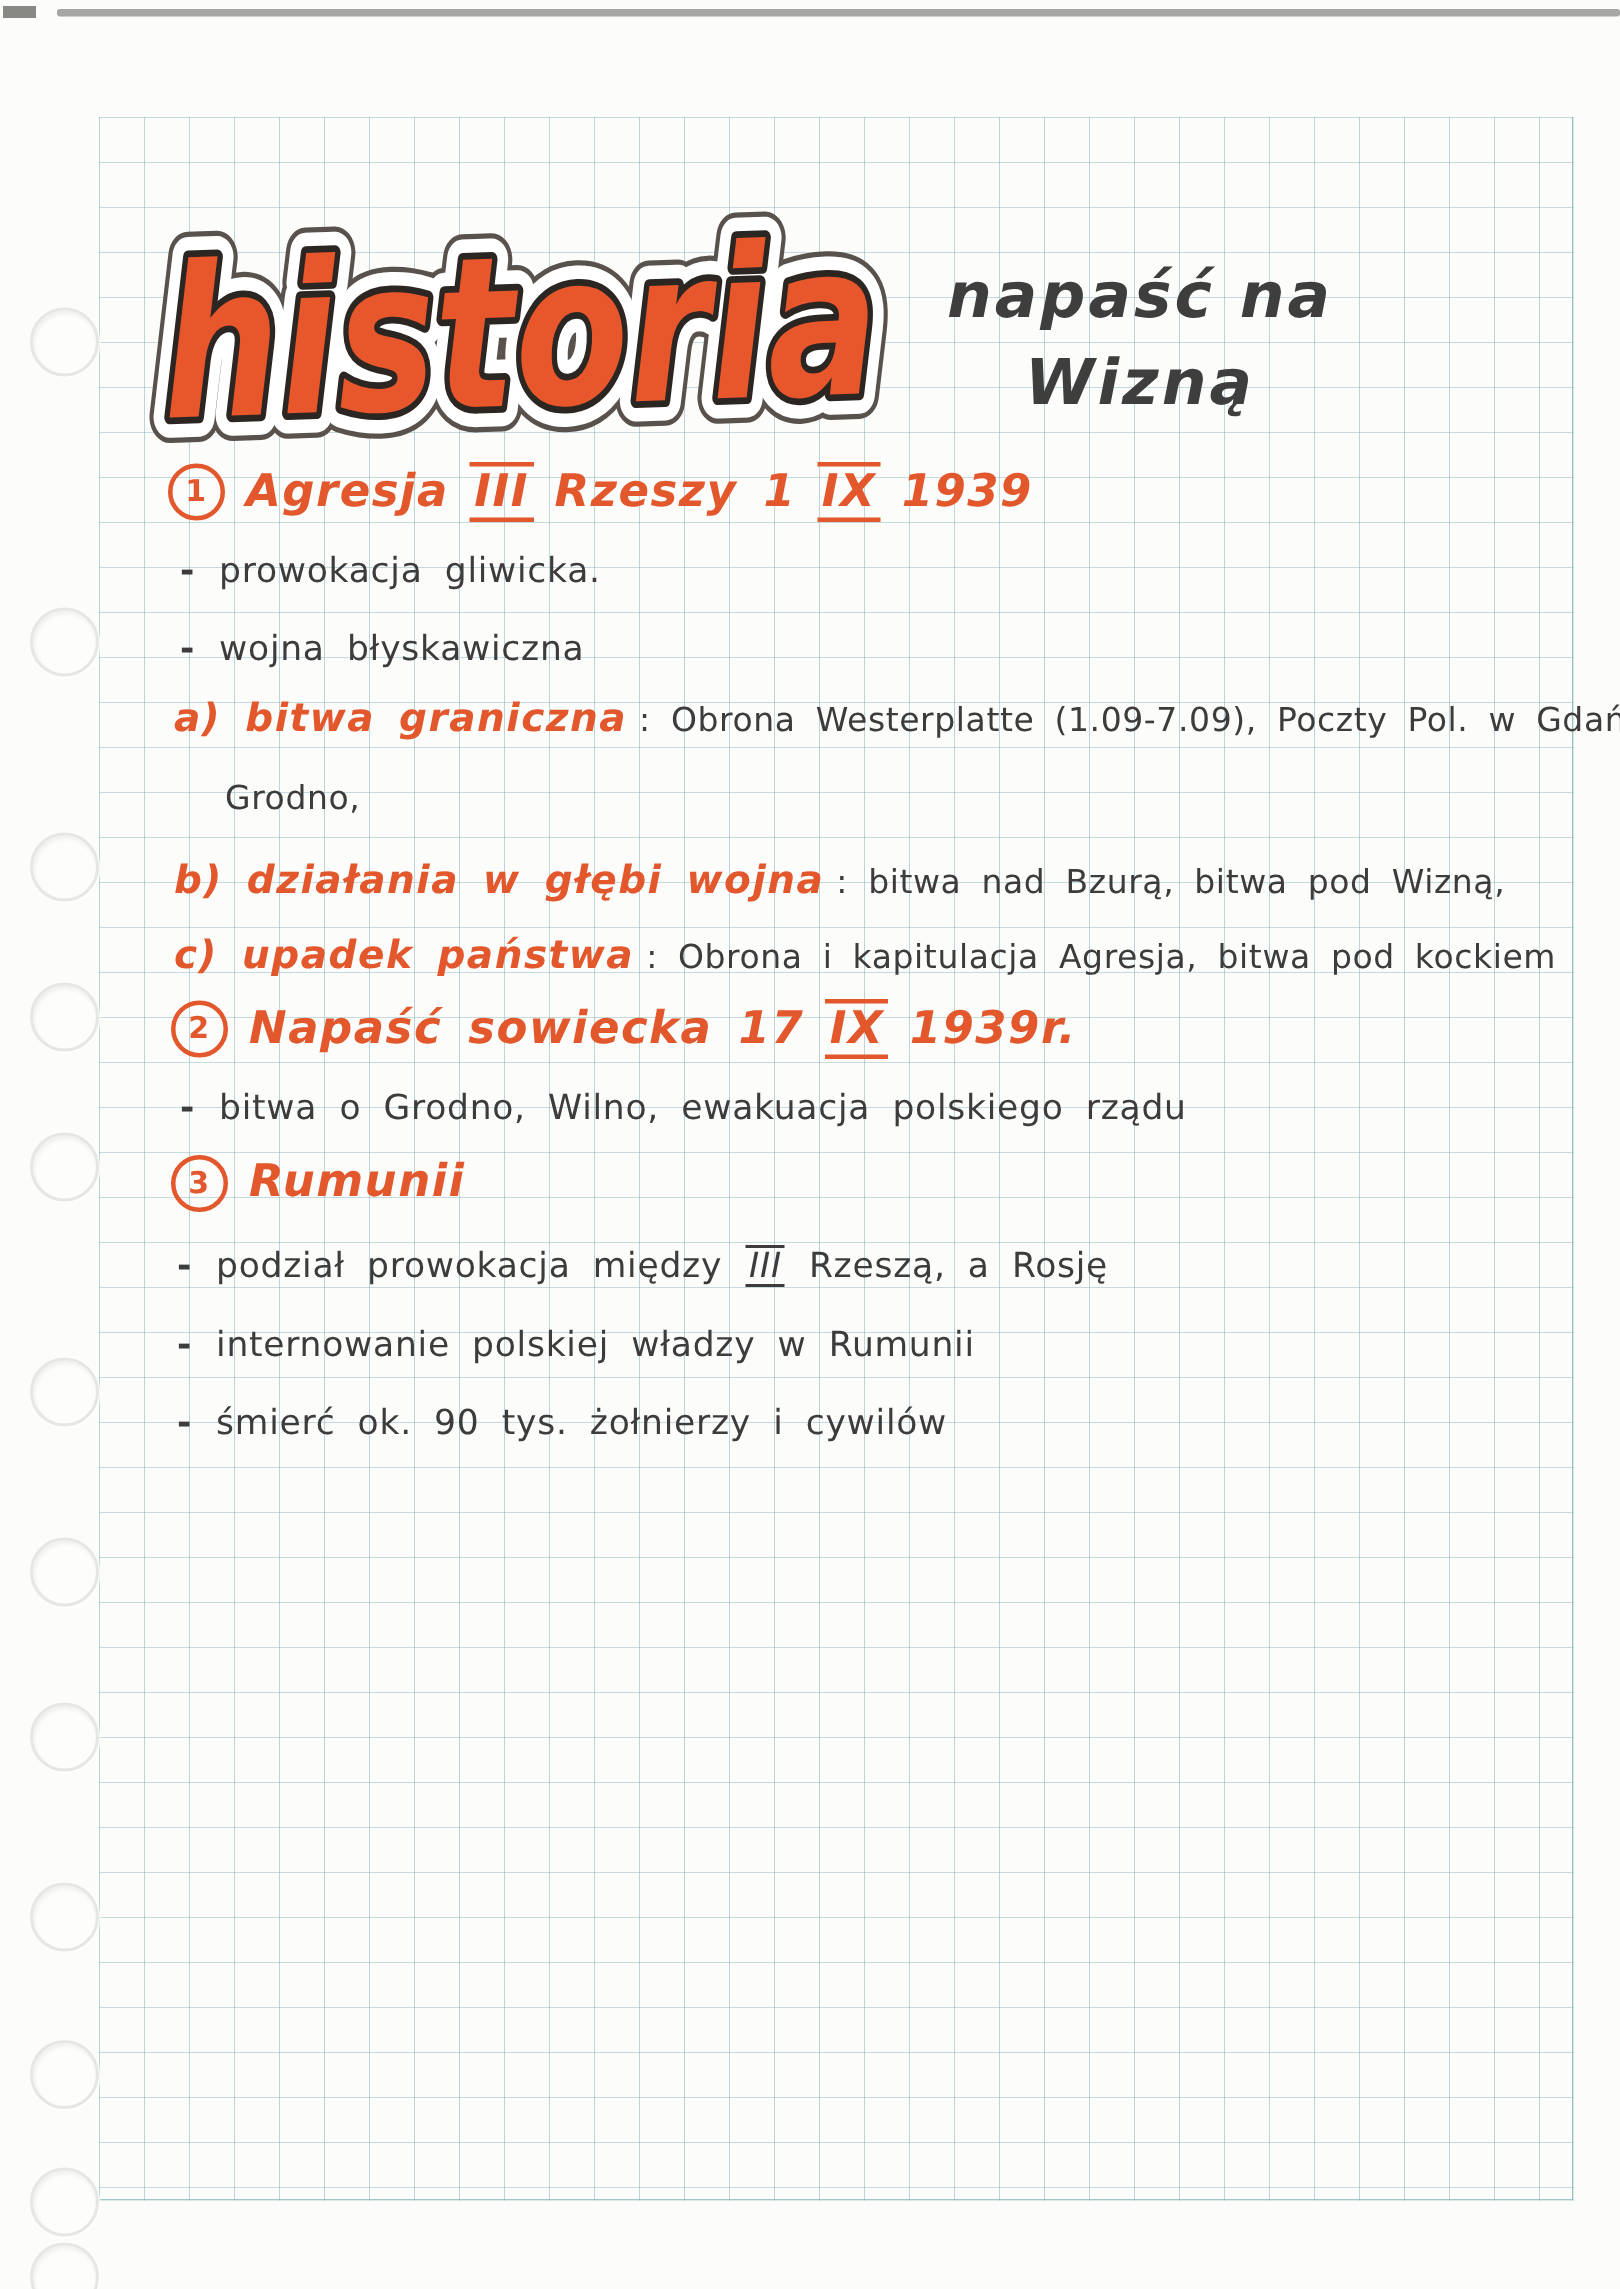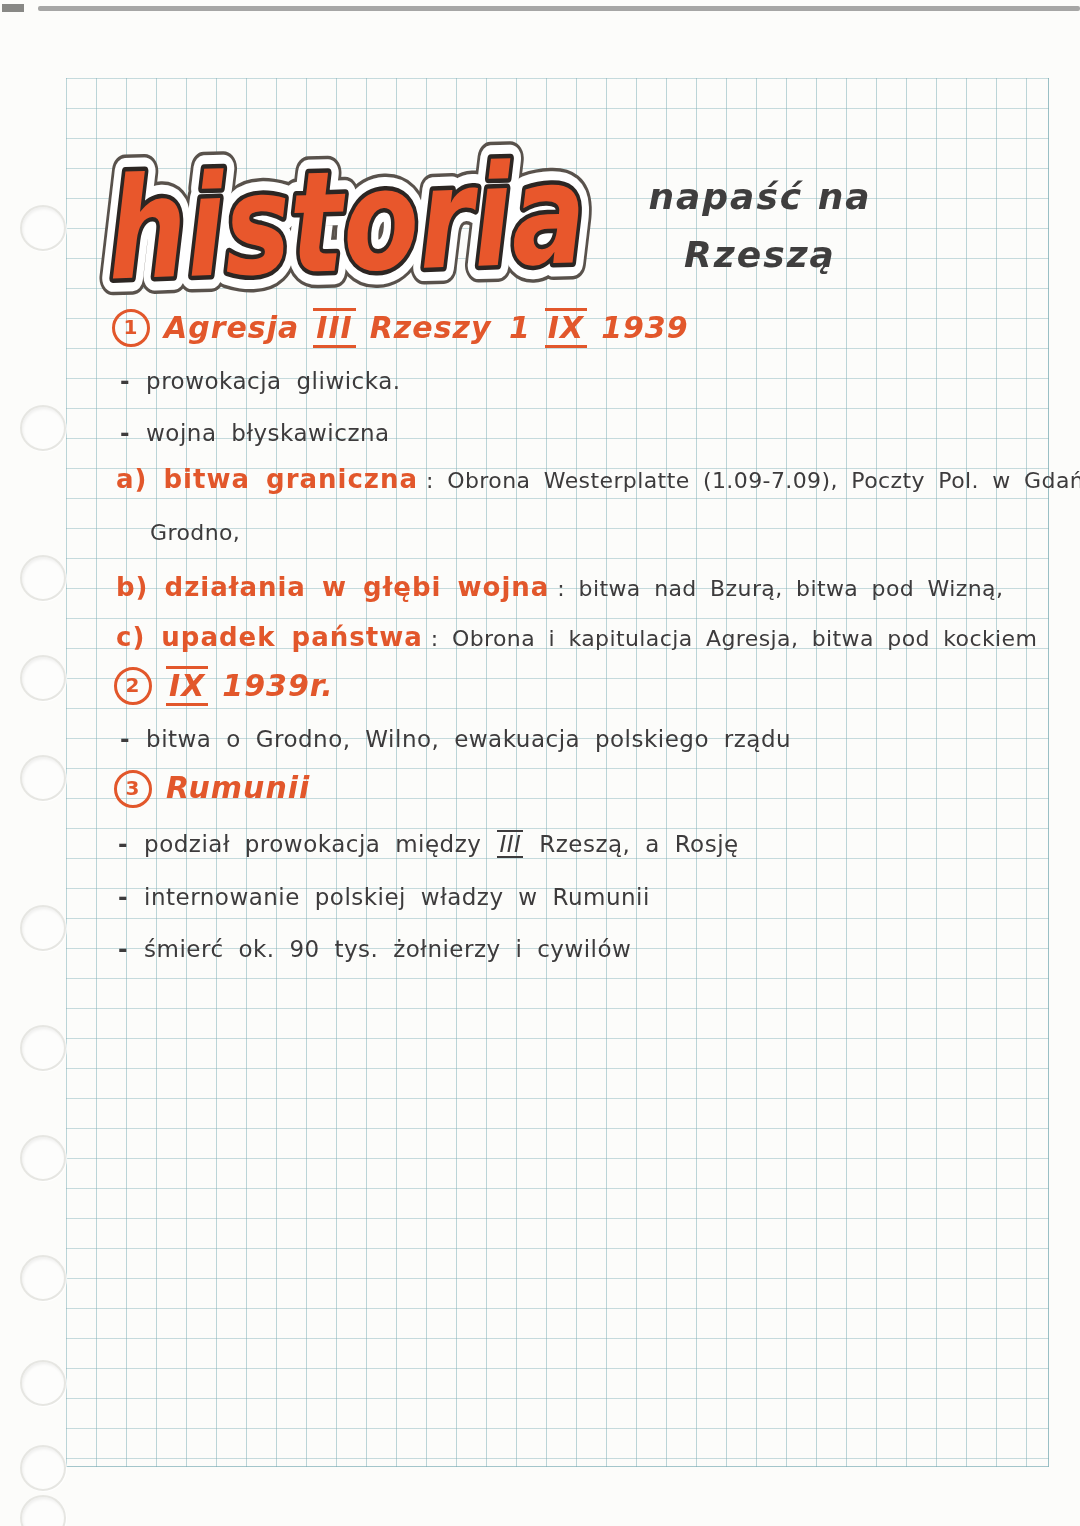--- a/index.html
+++ b/index.html
@@ -26,21 +26,21 @@
     position:absolute;left:20px;width:42px;height:42px;border-radius:50%;
     background:#fdfdfc;border:2px solid #e6e6e2;
     box-shadow:inset 1px 2px 3px rgba(0,0,0,.06), 1px 1px 1px rgba(255,255,255,.9);
   }
   
   .sticker{position:absolute;left:72px;top:118px;width:560px;height:200px;}
   
   .subtitle{
     position:absolute;left:600px;top:168px;width:320px;
     text-align:center;color:#3f3e3e;
-    font-weight:bold;font-style:italic;font-size:36px;line-height:58px;
+    font-weight:bold;font-style:italic;font-size:42px;line-height:58px;
     letter-spacing:2px;
   }
   
   .h-orange{
     position:absolute;display:flex;align-items:baseline;gap:14px;
     color:#e2572b;font-weight:bold;font-style:italic;
     font-size:30px;letter-spacing:1px;word-spacing:6px;white-space:nowrap;
   }
   .circle-num{
     display:inline-block;width:32px;height:32px;border:3px solid #e2572b;border-radius:50%;
@@ -56,21 +56,21 @@
     position:absolute;display:flex;align-items:baseline;gap:16px;
     color:#3d3b3c;font-size:23px;letter-spacing:.5px;word-spacing:7px;white-space:nowrap;
   }
   .hand .dash{font-weight:bold;}
   .hand .roman{border-top:2px solid currentColor;border-bottom:2px solid currentColor;padding:0 2px;}
   
   .sub{
     position:absolute;display:flex;align-items:baseline;gap:8px;white-space:nowrap;
   }
   .sub .lbl{
-    color:#e2572b;font-weight:bold;
+    color:#e2572b;font-weight:bold;font-style:italic;
     font-size:26px;letter-spacing:1px;word-spacing:6px;
   }
   .sub .txt{color:#3d3b3c;font-size:22px;letter-spacing:.4px;word-spacing:6px;}
 </style>
 </head>
 <body>
 
 <div class="page">
 
   <div class="scan-bar"></div>
@@ -95,21 +95,21 @@
     <g transform="rotate(-2 280 110)" font-family="DejaVu Sans, sans-serif" font-weight="bold" font-style="italic" font-size="140" text-anchor="middle">
       <text x="275" y="152" textLength="478" lengthAdjust="spacingAndGlyphs" fill="none" stroke="#59524c" stroke-width="34" stroke-linejoin="round">historia</text>
       <text x="275" y="152" textLength="478" lengthAdjust="spacingAndGlyphs" fill="none" stroke="#ffffff" stroke-width="27" stroke-linejoin="round">historia</text>
       <text x="275" y="152" textLength="478" lengthAdjust="spacingAndGlyphs" fill="none" stroke="#2c2623" stroke-width="9" stroke-linejoin="round">historia</text>
       <text x="275" y="152" textLength="478" lengthAdjust="spacingAndGlyphs" fill="#e8572c">historia</text>
     </g>
   </svg>
 
   <div class="subtitle">
     <div>napaść na</div>
-    <div>Rzeszą</div>
+    <div>Wizną</div>
   </div>
 
   <div class="h-orange" style="left:112px;top:308px">
     <span class="circle-num">1</span>
     <span>Agresja</span>
     <span class="roman">III</span>
     <span>Rzeszy 1</span>
     <span class="roman">IX</span>
     <span>1939</span>
   </div>
@@ -136,20 +136,21 @@
     <span class="txt">: bitwa nad Bzurą, bitwa pod Wizną,</span>
   </div>
 
   <div class="sub" style="left:116px;top:622px">
     <span class="lbl">c) upadek państwa</span>
     <span class="txt">: Obrona i kapitulacja Agresja, bitwa pod kockiem</span>
   </div>
 
   <div class="h-orange" style="left:114px;top:666px">
     <span class="circle-num">2</span>
+    <span>Napaść sowiecka 17</span>
     <span class="roman">IX</span>
     <span>1939r.</span>
   </div>
 
   <div class="hand" style="left:120px;top:726px">
     <span class="dash">-</span>
     <span>bitwa o Grodno, Wilno, ewakuacja polskiego rządu</span>
   </div>
 
   <div class="h-orange" style="left:114px;top:770px">

